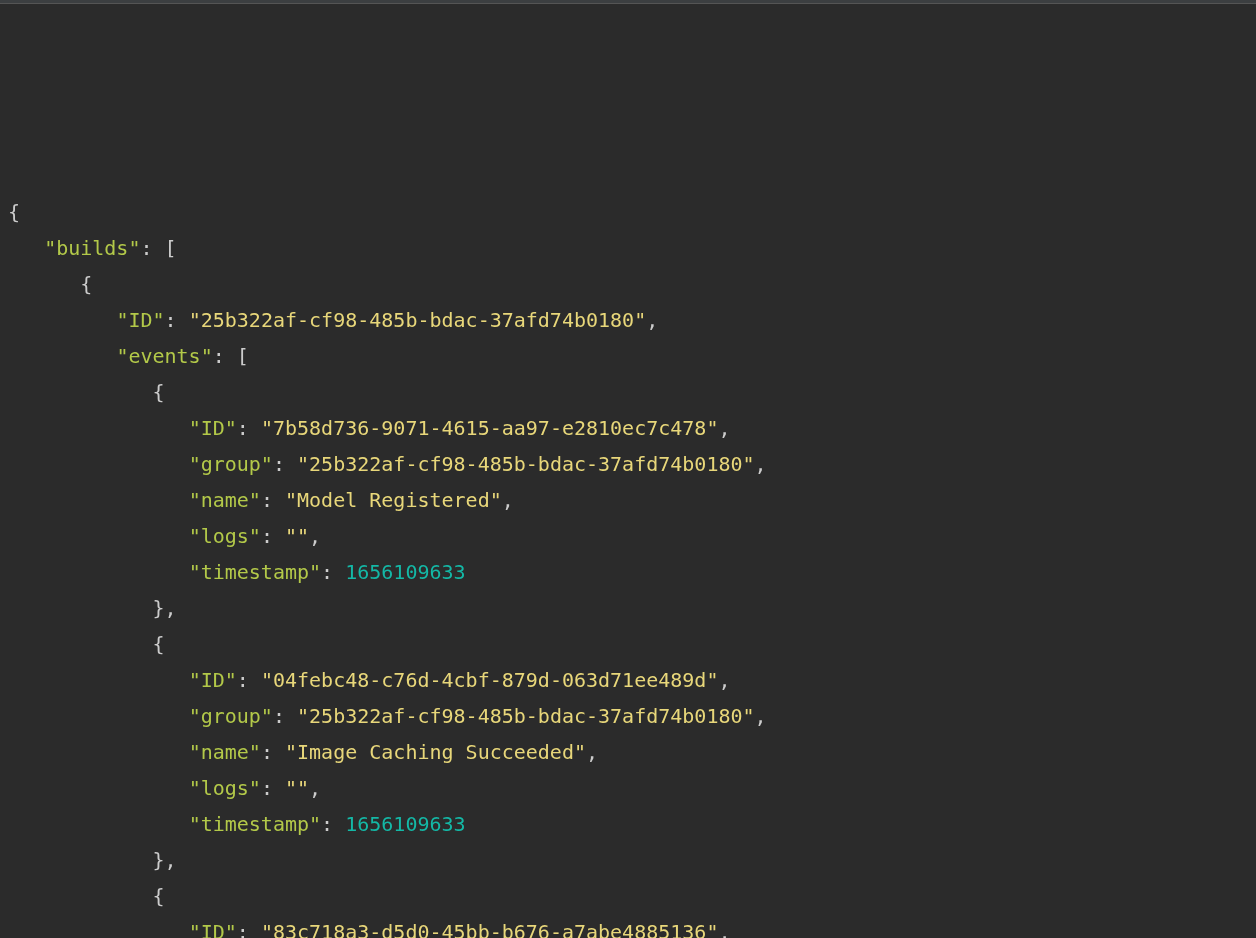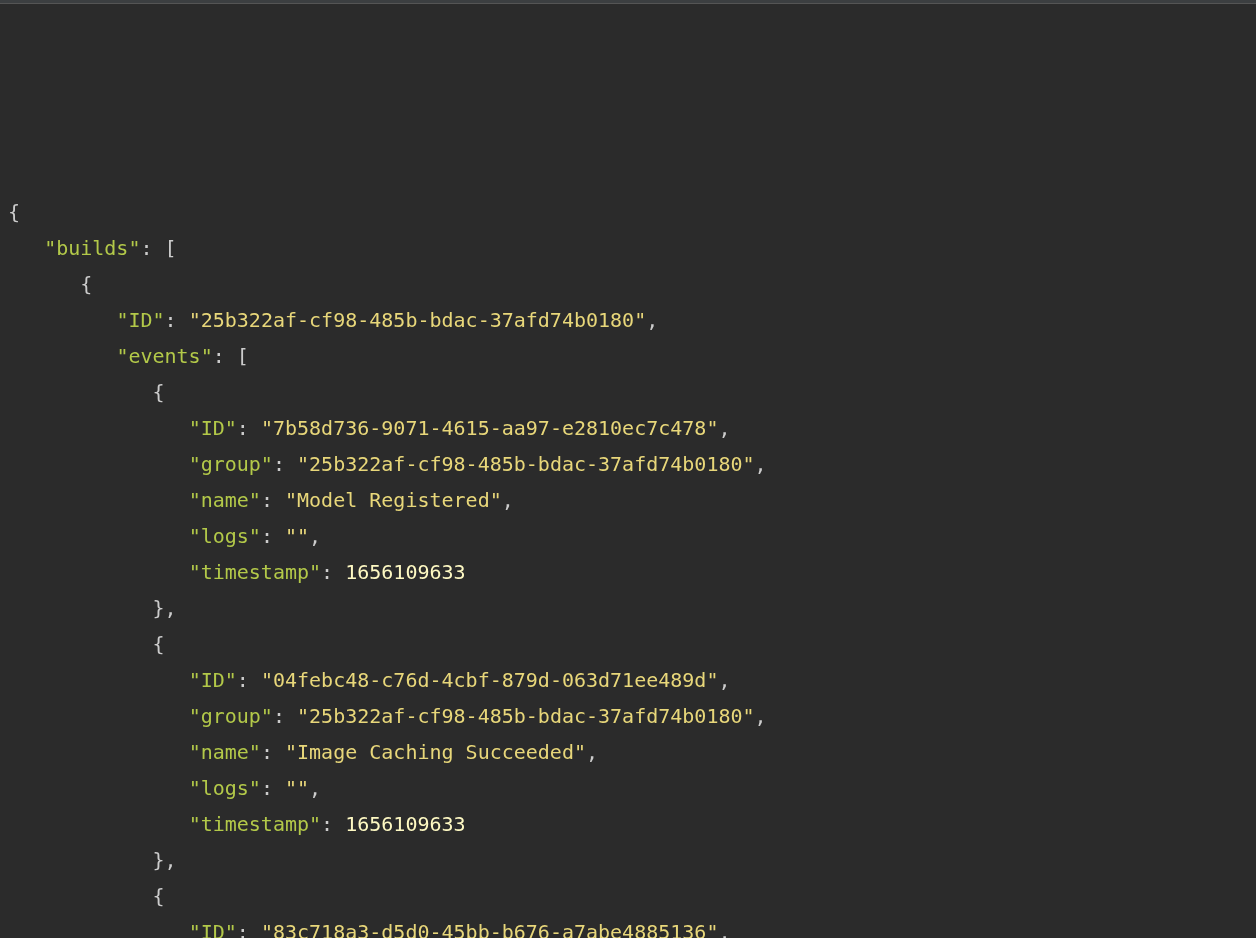--- a/index.html
+++ b/index.html
@@ -9,21 +9,21 @@
       font-family: "Menlo", "Monaco", "Consolas", "Courier New", monospace;
       font-size: 20px;
       line-height: 1.8;
       padding: 8px 0 0 8px;
       white-space: pre;
       overflow: hidden;
     }
     .punct { color: #cccccc; }
     .key { color: #b3c949; }
     .str { color: #e8d77a; }
-    .num { color: #fef9c3; }
+    .num { color: #14b8a6; }
     .tab-strip {
       position: absolute;
       top: 0;
       left: 0;
       right: 0;
       height: 4px;
       background: #3c3f41;
       border-bottom: 1px solid #555;
     }
     pre { margin-top: 6px; }

